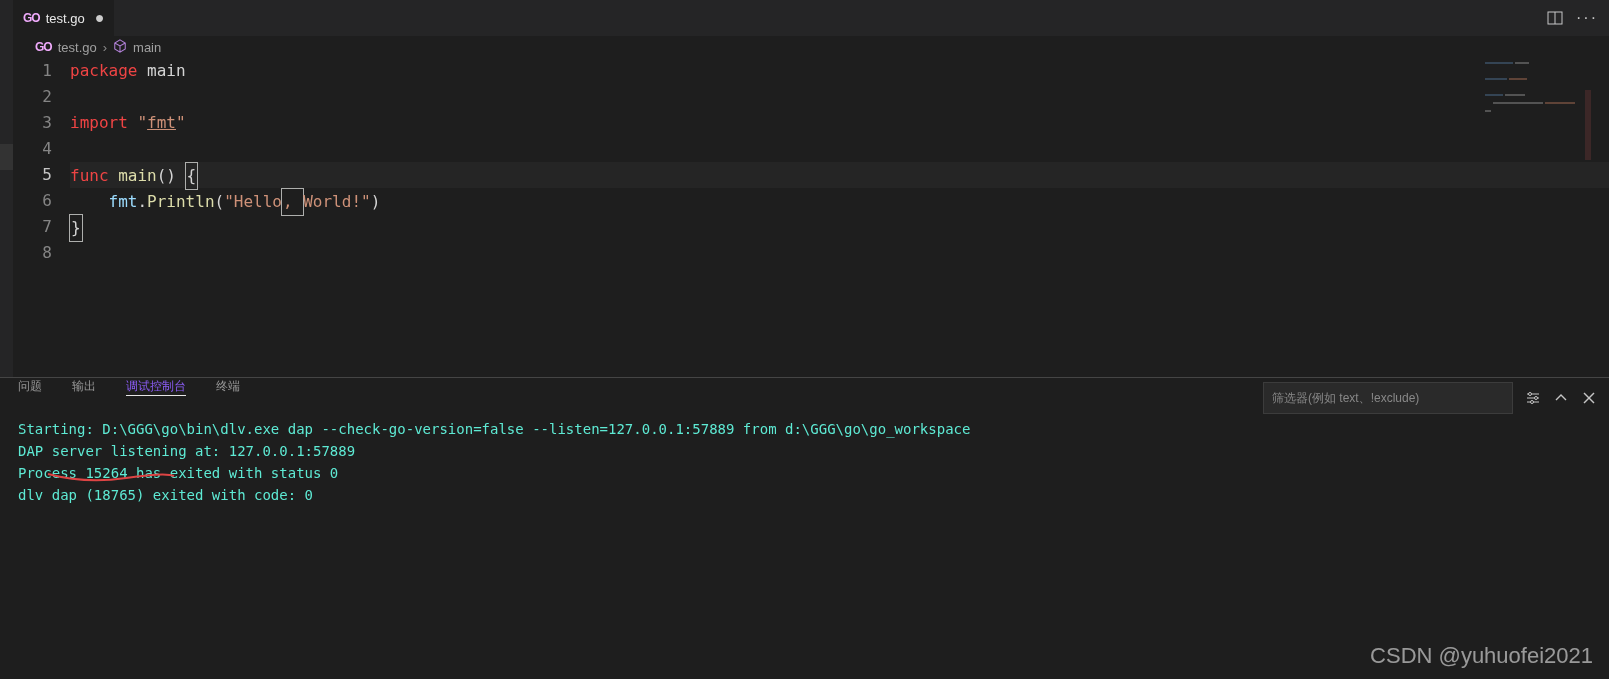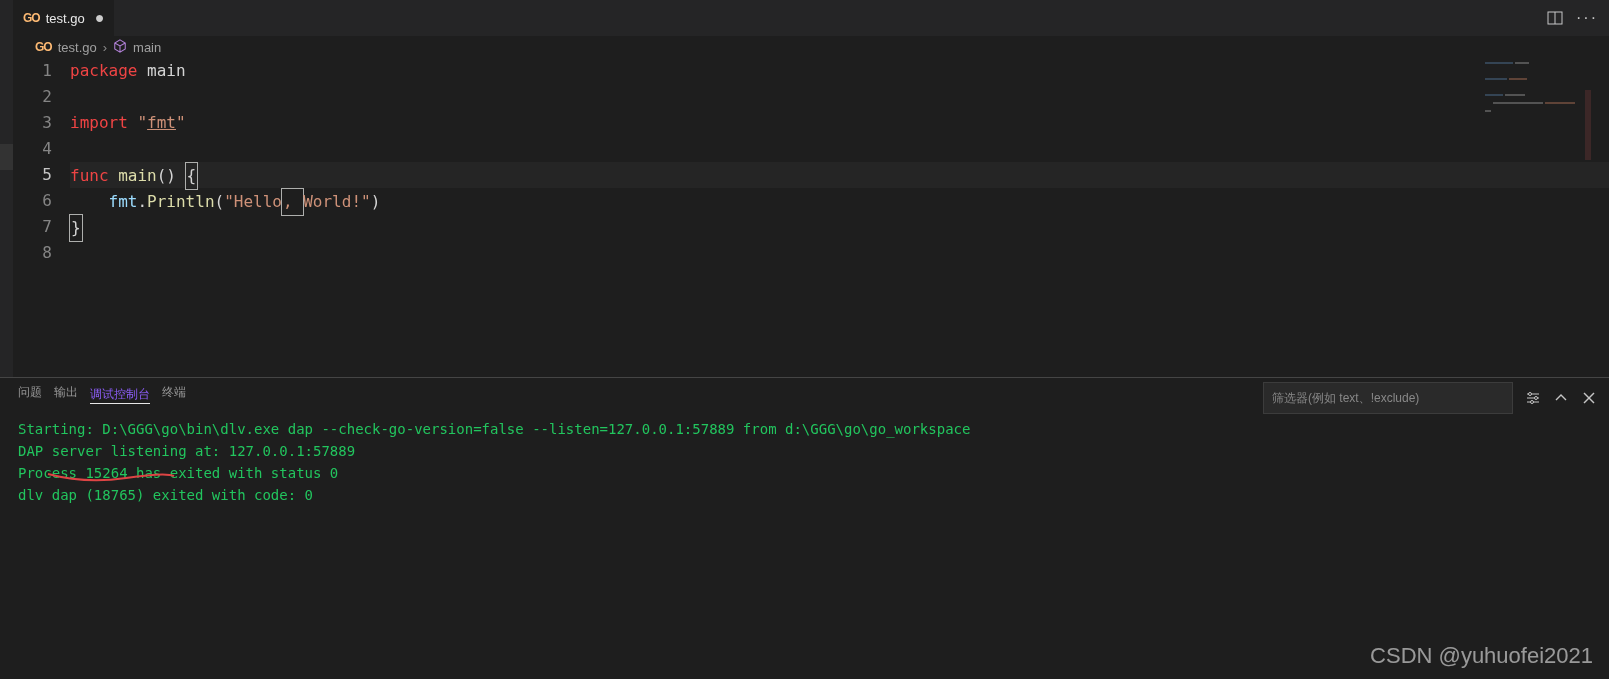--- a/index.html
+++ b/index.html
@@ -16,21 +16,21 @@
 .tab-bar {
   height: 36px; background: #252526; display: flex; align-items: stretch;
   position: relative; margin-left:13px;
 }
 .tab {
   display: flex; align-items: center; padding: 0 10px;
   background: #1e1e1e; color: #e8e8e8; font-size: 13px;
   border-right: 1px solid #252526; gap:6px;
 }
 .tab .dirty { color:#ccc; font-size:16px; margin-left:4px; }
-.go-icon { color:#fdba74; font-weight:bold; font-size:12px; letter-spacing:-1px; }
+.go-icon { color:#f0abfc; font-weight:bold; font-size:12px; letter-spacing:-1px; }
 .tab-actions { margin-left:auto; display:flex; align-items:center; gap:16px; padding-right:14px; color:#c7c7c7; }
 .icn { width:16px; height:16px; display:inline-flex; align-items:center; justify-content:center; }
 .breadcrumb { height:22px; display:flex; align-items:center; padding-left:35px; font-size:13px; gap:6px; color:#a0a0a0; background:#1e1e1e; }
 .breadcrumb .sep { color:#888; }
 .cube { color:#b180d7; }
 .editor { display:flex; font-family:Consolas,monospace; font-size:16px; line-height:26px; position:relative; padding-left:20px; }
 .gutter { width:50px; text-align:right; color:#858585; user-select:none; padding-right:18px; }
 .gutter div { height:26px; }
 .gutter .cur { color:#c6c6c6; }
 .code { flex:1; position:relative; }
@@ -38,29 +38,29 @@
 .code-line.active { background:rgba(255,255,255,0.03); }
 .kw { color:#ef4444; }
 .ident { color:#d4d4d4; }
 .str { color:#ce9178; }
 .fn { color:#dcdcaa; }
 .pkg { color:#9cdcfe; }
 .cursor-box { display:inline-block; border:1px solid #aeafad; padding:0 1px; margin:0 -1px; }
 .minimap { position:absolute; right:16px; top:60px; width:110px; height:300px; opacity:0.5; }
 .minimap svg { width:100%; }
 .panel { position:absolute; left:0; right:0; top:377px; bottom:0; background:#1e1e1e; border-top:1px solid #454545; }
-.panel-tabs { height:34px; display:flex; align-items:center; padding:0 18px; font-size:12px; gap:12px; color:#969696; position:relative; }
+.panel-tabs { height:34px; display:flex; align-items:flex-start; padding:0 18px; font-size:12px; gap:30px; color:#969696; position:relative; }
 .panel-tabs .ptab.active { color:#8b5cf6; border-bottom:1px solid #e7e7e7; padding-bottom:0; }
 .panel-tabs .ptab { cursor:pointer; padding-bottom:4px; border-bottom:1px solid transparent; }
 .panel-right { position:absolute; right:12px; top:4px; display:flex; align-items:center; gap:12px; }
 .filter-input { width:250px; height:32px; background:#2a2a2a; border:1px solid #3c3c3c; color:#ccc; padding:0 8px; font-size:12px; outline:none; }
 .filter-input::placeholder { color:#888; }
 .panel-icons { display:flex; gap:12px; color:#c5c5c5; font-size:14px; align-items:center; }
 .console { padding:6px 18px; font-family:Consolas,monospace; font-size:14px; line-height:22px; position:relative; }
-.console .l-orange { color:#22c55e; }
+.console .l-orange { color:#5eead4; }
 .console .l-blue { color:#3794ff; }
 .underline-red { position:absolute; left:46px; top:60px; width:130px; height:14px; pointer-events:none; }
 .watermark { position:absolute; right:16px; bottom:10px; font-size:22px; color:rgba(255,255,255,0.55); font-family:Arial,sans-serif; }
 </style>
 </head>
 <body>
 
 <div class="left-gutter">
     <div class="marker"></div>
   </div>

